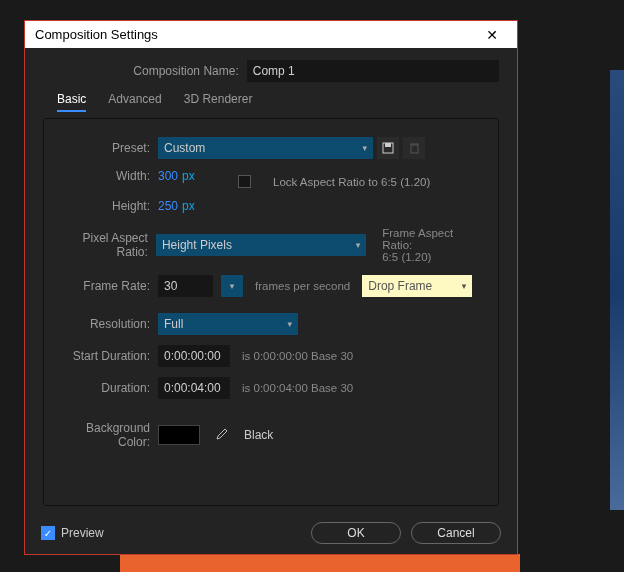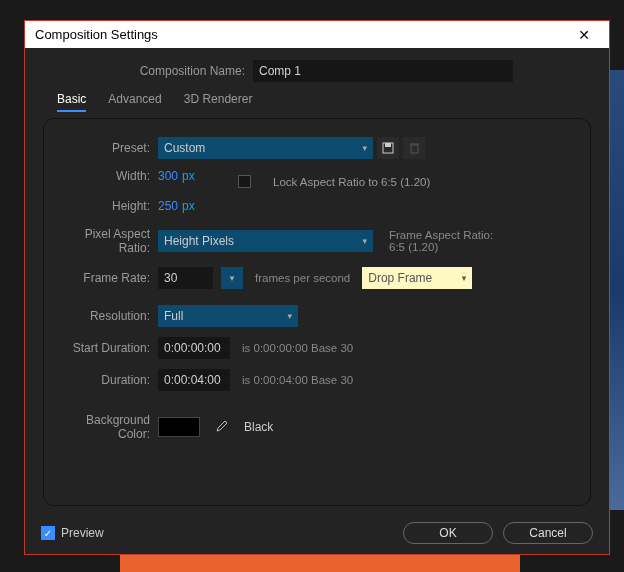--- a/index.html
+++ b/index.html
@@ -26,21 +26,21 @@
   left: 120px;
   bottom: 0;
   width: 400px;
   height: 18px;
   background: #e8632d;
 }
 .dialog {
   position: absolute;
   left: 24px;
   top: 20px;
-  width: 586px;
+  width: 494px;
   height: 535px;
   background: #232323;
   border: 1px solid #c0392b;
   display: flex;
   flex-direction: column;
 }
 .titlebar {
   background: #fff;
   color: #000;
   height: 32px;
@@ -92,21 +92,21 @@
   color: #999;
   padding-bottom: 4px;
   cursor: pointer;
 }
 .tab.active {
   color: #fff;
   border-bottom: 2px solid #3a8cff;
 }
 .section {
   border: 1px solid #111;
-  border-radius: 11px;
+  border-radius: 3px;
   padding: 18px 14px 70px 14px;
   margin-top: 4px;
   position: relative;
   height: 388px;
 }
 .dropdown {
   position: relative;
   display: inline-flex;
   align-items: center;
   background: #0c4a6e;

